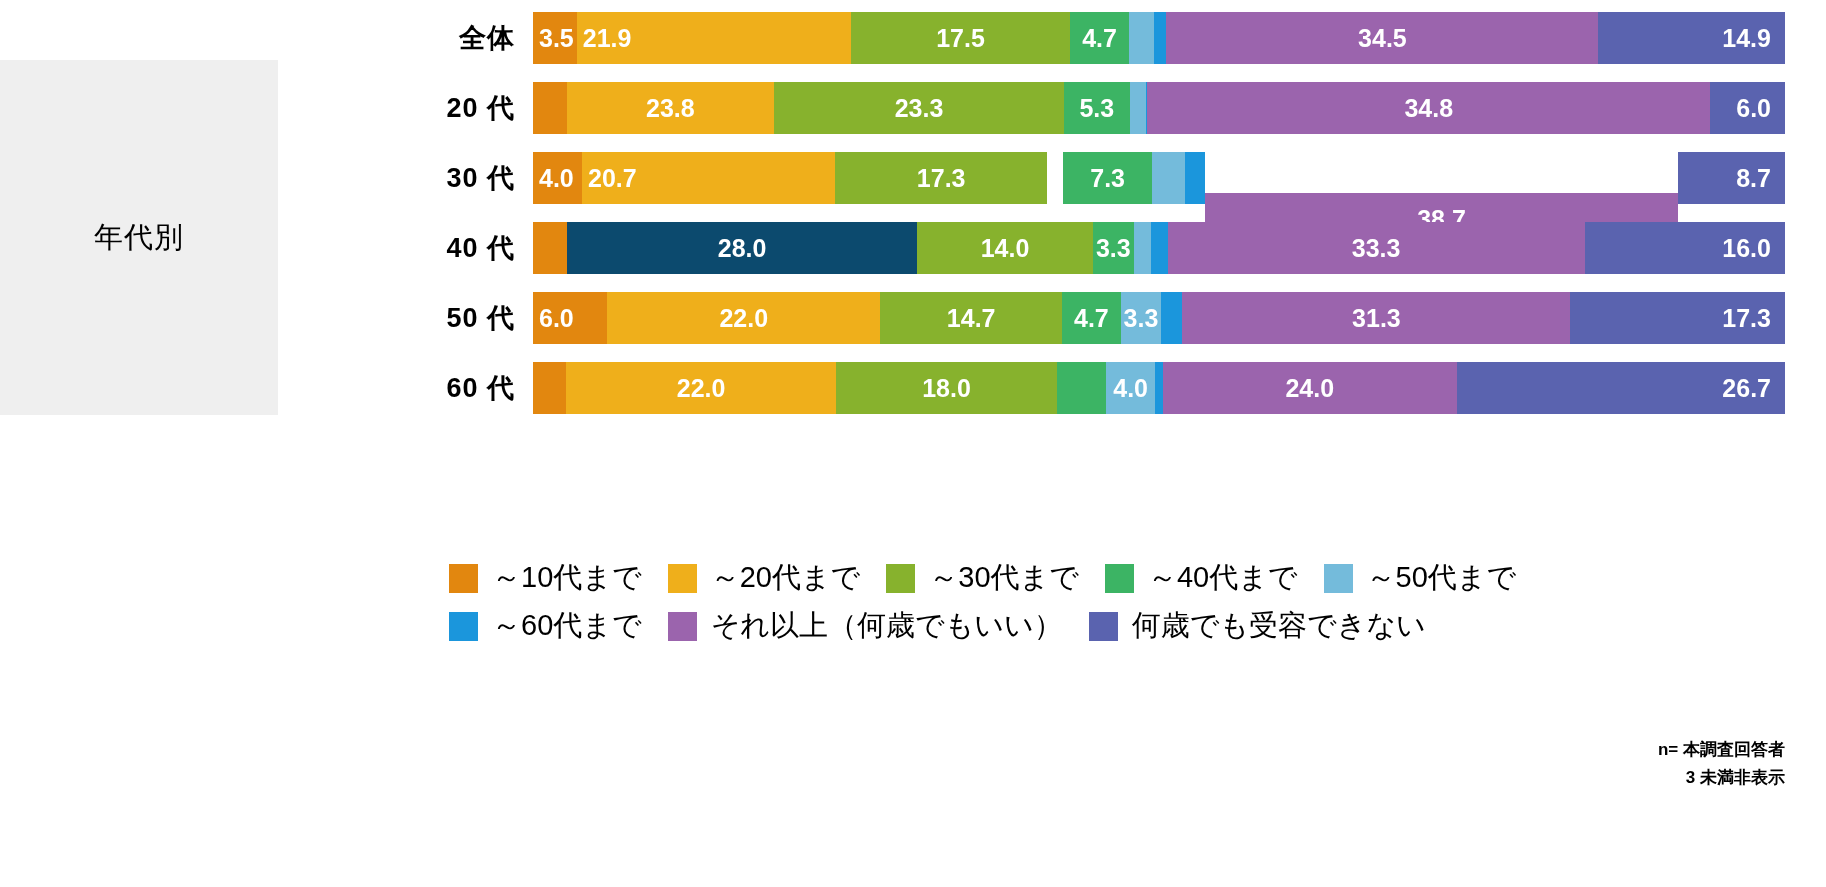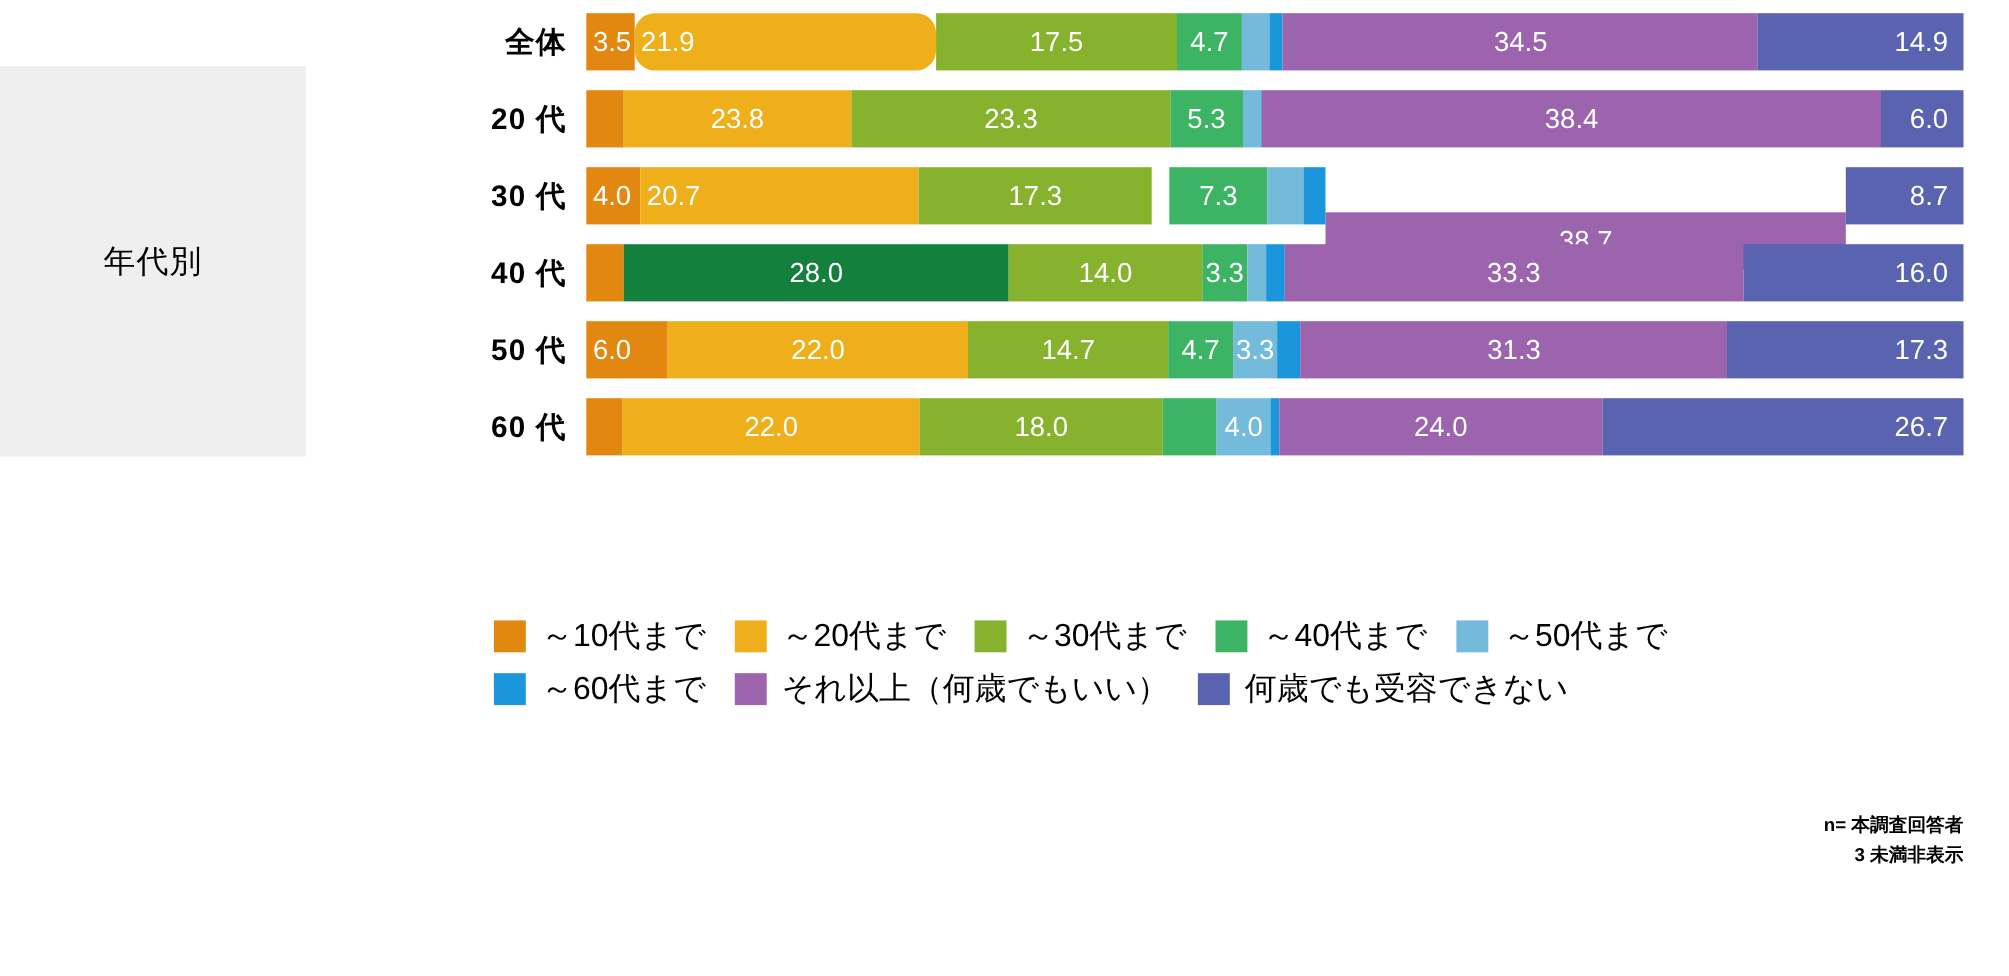--- a/index.html
+++ b/index.html
@@ -80,20 +80,21 @@
     height: 52px;
     display: flex;
     align-items: center;
     justify-content: center;
     color: #ffffff;
     font-size: 25px;
     line-height: 1;
     white-space: nowrap;
     overflow: hidden;
     box-sizing: border-box;
+    font-weight: bold;
   }
   .seg.left-pad {
     justify-content: flex-start;
     padding-left: 6px;
   }
   .seg.right-pad {
     justify-content: flex-end;
     padding-right: 14px;
   }
 
@@ -149,21 +150,21 @@
   <div id="side-panel-label">年代別</div>
 </div>
 
 <div id="chart">
     <div class="bar-row" style="top: 12px;">
       <div class="row-label">全体</div>
       <div class="bar-track">
         <div class="seg left-pad" style="width: 3.5%; background: rgb(226, 135, 15);">
           <span>3.5</span>
         </div>
-        <div class="seg left-pad" style="width: 21.9%; background: rgb(239, 175, 27); border-radius: 18px;">
+        <div class="seg left-pad" style="width: 21.9%; background: rgb(239, 175, 27);">
           <span>21.9</span>
         </div>
         <div class="seg" style="width: 17.5%; background: rgb(135, 178, 45);">
           <span>17.5</span>
         </div>
         <div class="seg" style="width: 4.7%; background: rgb(60, 180, 100);">
           <span>4.7</span>
         </div>
         <div class="seg" style="width: 2%; background: rgb(116, 187, 219);"></div>
         <div class="seg" style="width: 1%; background: rgb(27, 150, 220);"></div>
@@ -184,21 +185,21 @@
         </div>
         <div class="seg" style="width: 23.3%; background: rgb(135, 178, 45);">
           <span>23.3</span>
         </div>
         <div class="seg" style="width: 5.3%; background: rgb(60, 180, 100);">
           <span>5.3</span>
         </div>
         <div class="seg" style="width: 1.3%; background: rgb(116, 187, 219);"></div>
         <div class="seg" style="width: 0.1%; background: rgb(27, 150, 220);"></div>
         <div class="seg" style="width: 45.3%; background: rgb(155, 100, 173);">
-          <span>38.4</span>
+          <span>34.8</span>
         </div>
         <div class="seg right-pad" style="width: 6%; background: rgb(90, 99, 175);">
           <span>6.0</span>
         </div>
       </div>
     </div>
     <div class="bar-row" style="top: 152px;">
       <div class="row-label">30 代</div>
       <div class="bar-track">
         <div class="seg left-pad" style="width: 4%; background: rgb(226, 135, 15);">
@@ -220,21 +221,21 @@
         </div>
         <div class="seg right-pad" style="width: 8.7%; background: rgb(90, 99, 175);">
           <span>8.7</span>
         </div>
       </div>
     </div>
     <div class="bar-row" style="top: 222px;">
       <div class="row-label">40 代</div>
       <div class="bar-track">
         <div class="seg" style="width: 2.7%; background: rgb(226, 135, 15);"></div>
-        <div class="seg" style="width: 28%; background: #15803d;">
+        <div class="seg" style="width: 28%; background: #0c4a6e;">
           <span>28.0</span>
         </div>
         <div class="seg" style="width: 14%; background: rgb(135, 178, 45);">
           <span>14.0</span>
         </div>
         <div class="seg" style="width: 3.3%; background: rgb(60, 180, 100);">
           <span>3.3</span>
         </div>
         <div class="seg" style="width: 1.4%; background: rgb(116, 187, 219);"></div>
         <div class="seg" style="width: 1.3%; background: rgb(27, 150, 220);"></div>

